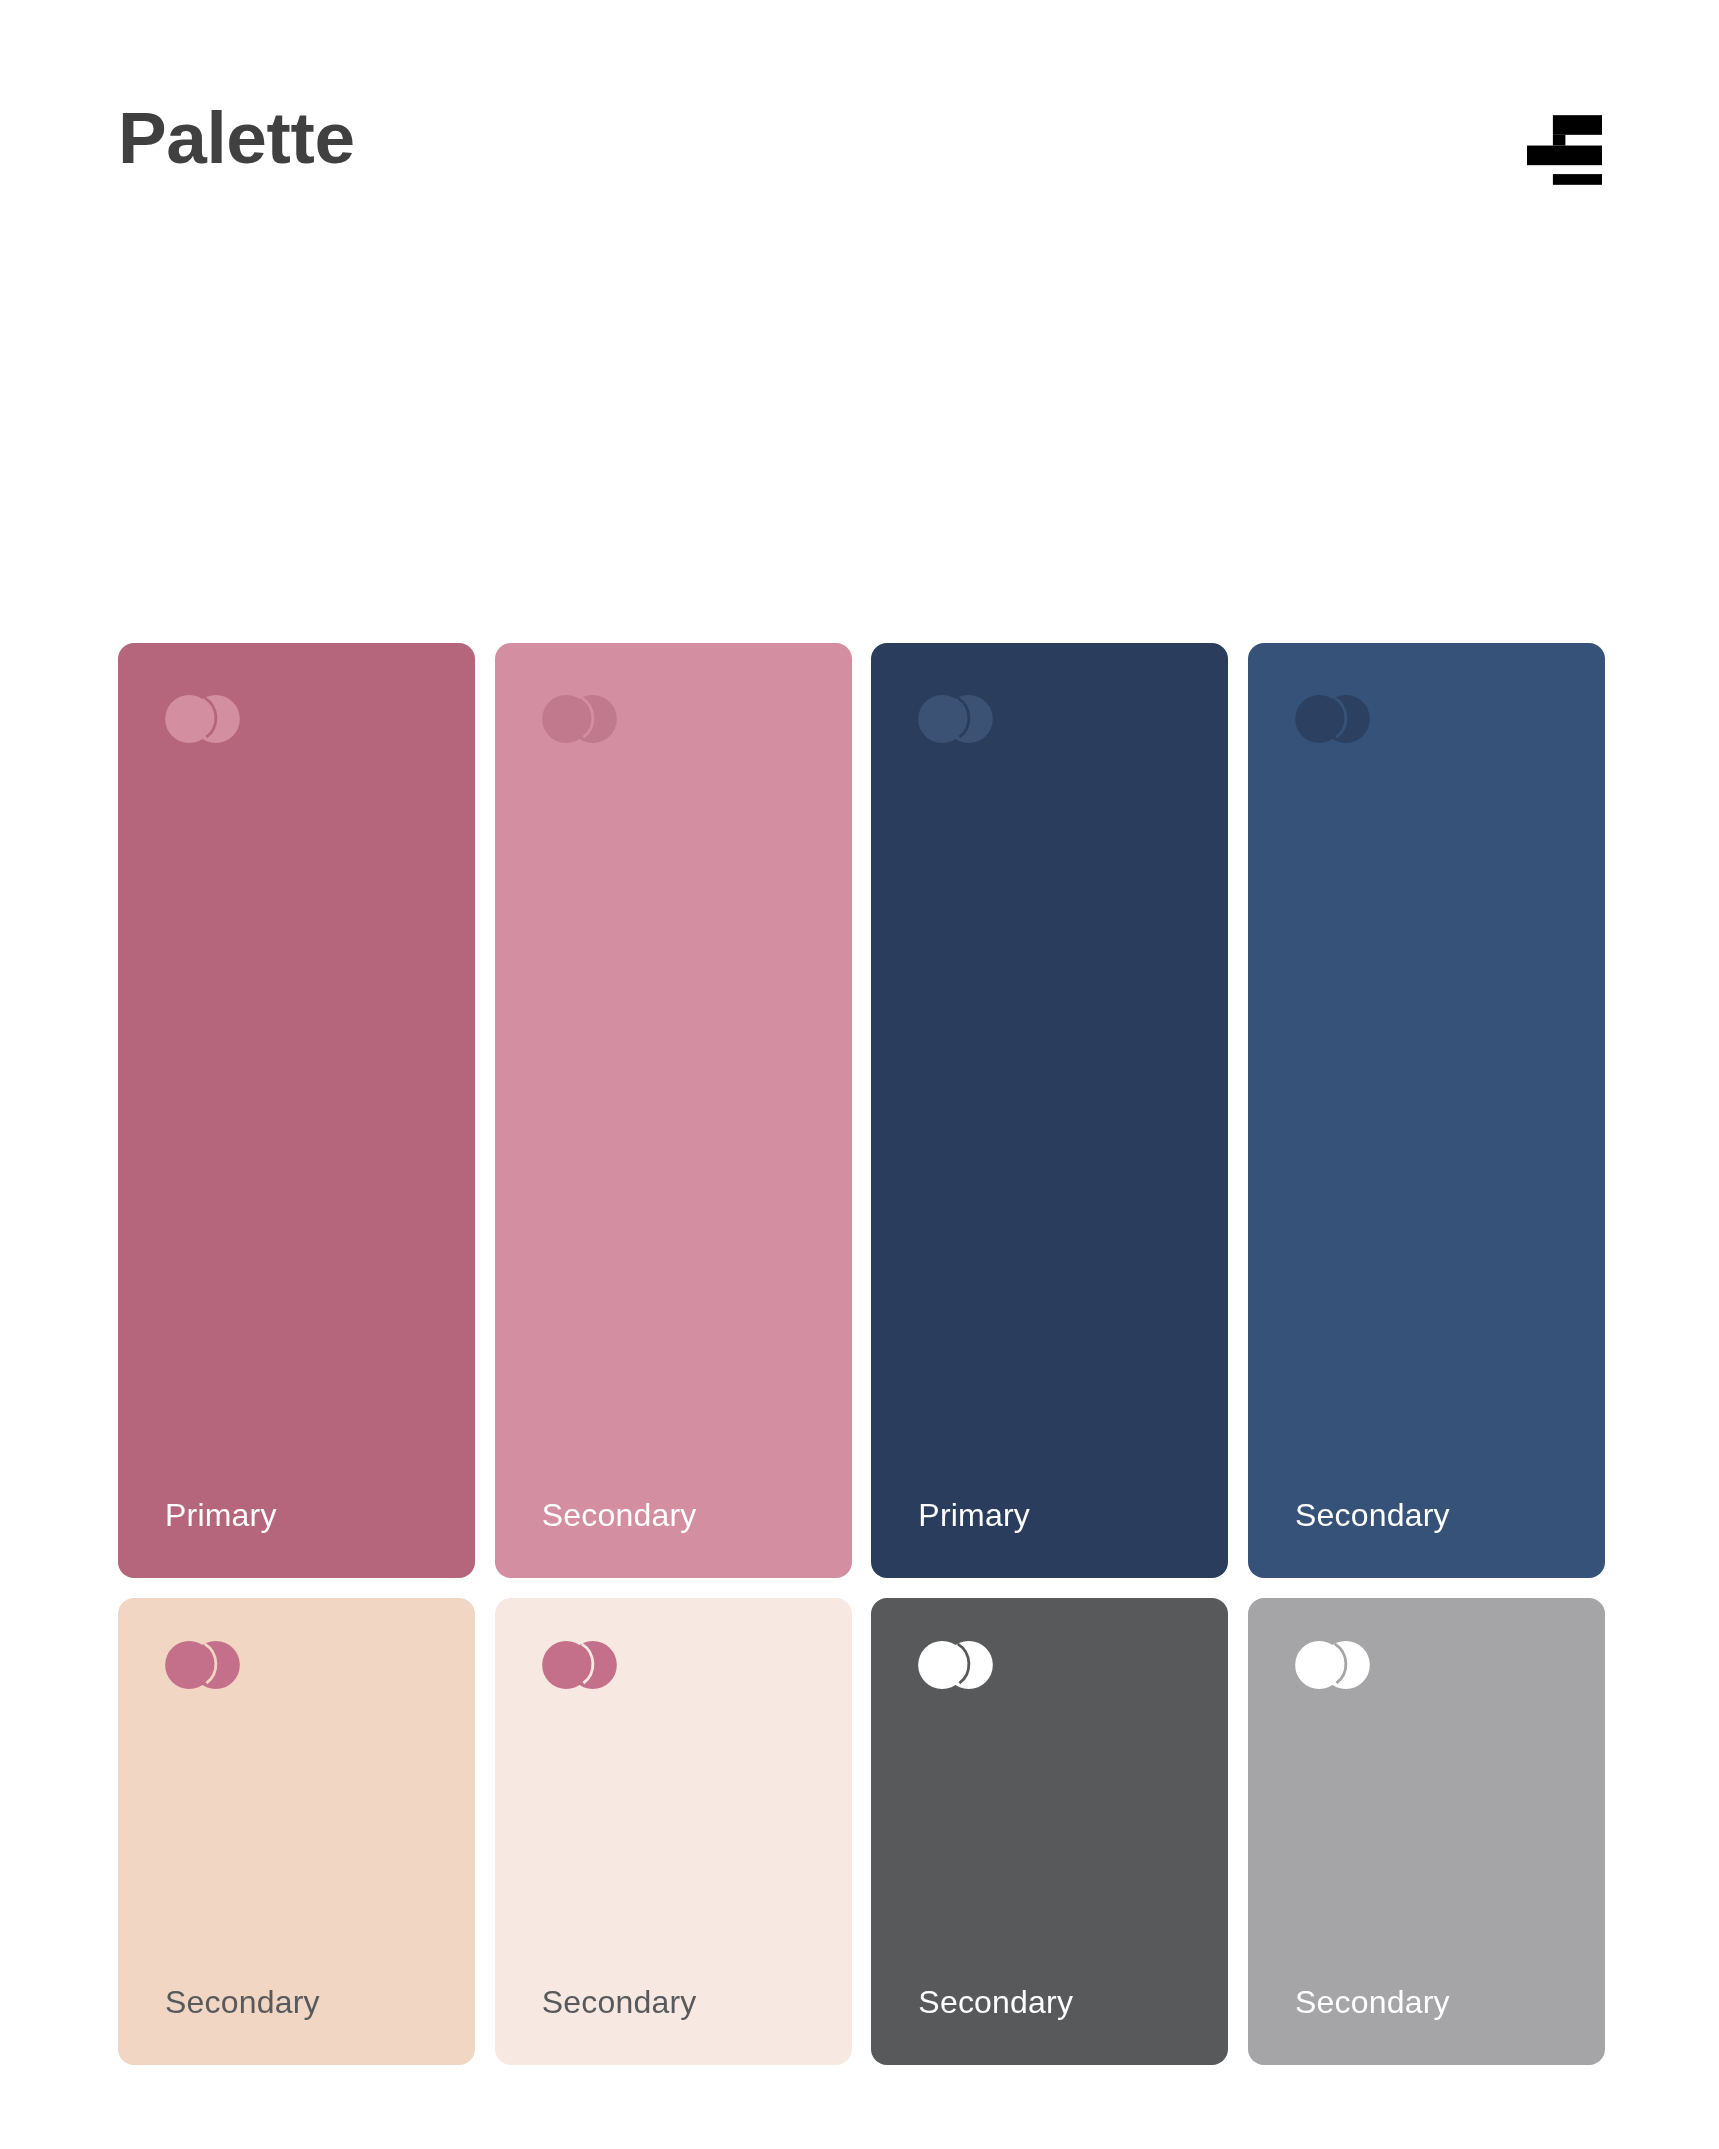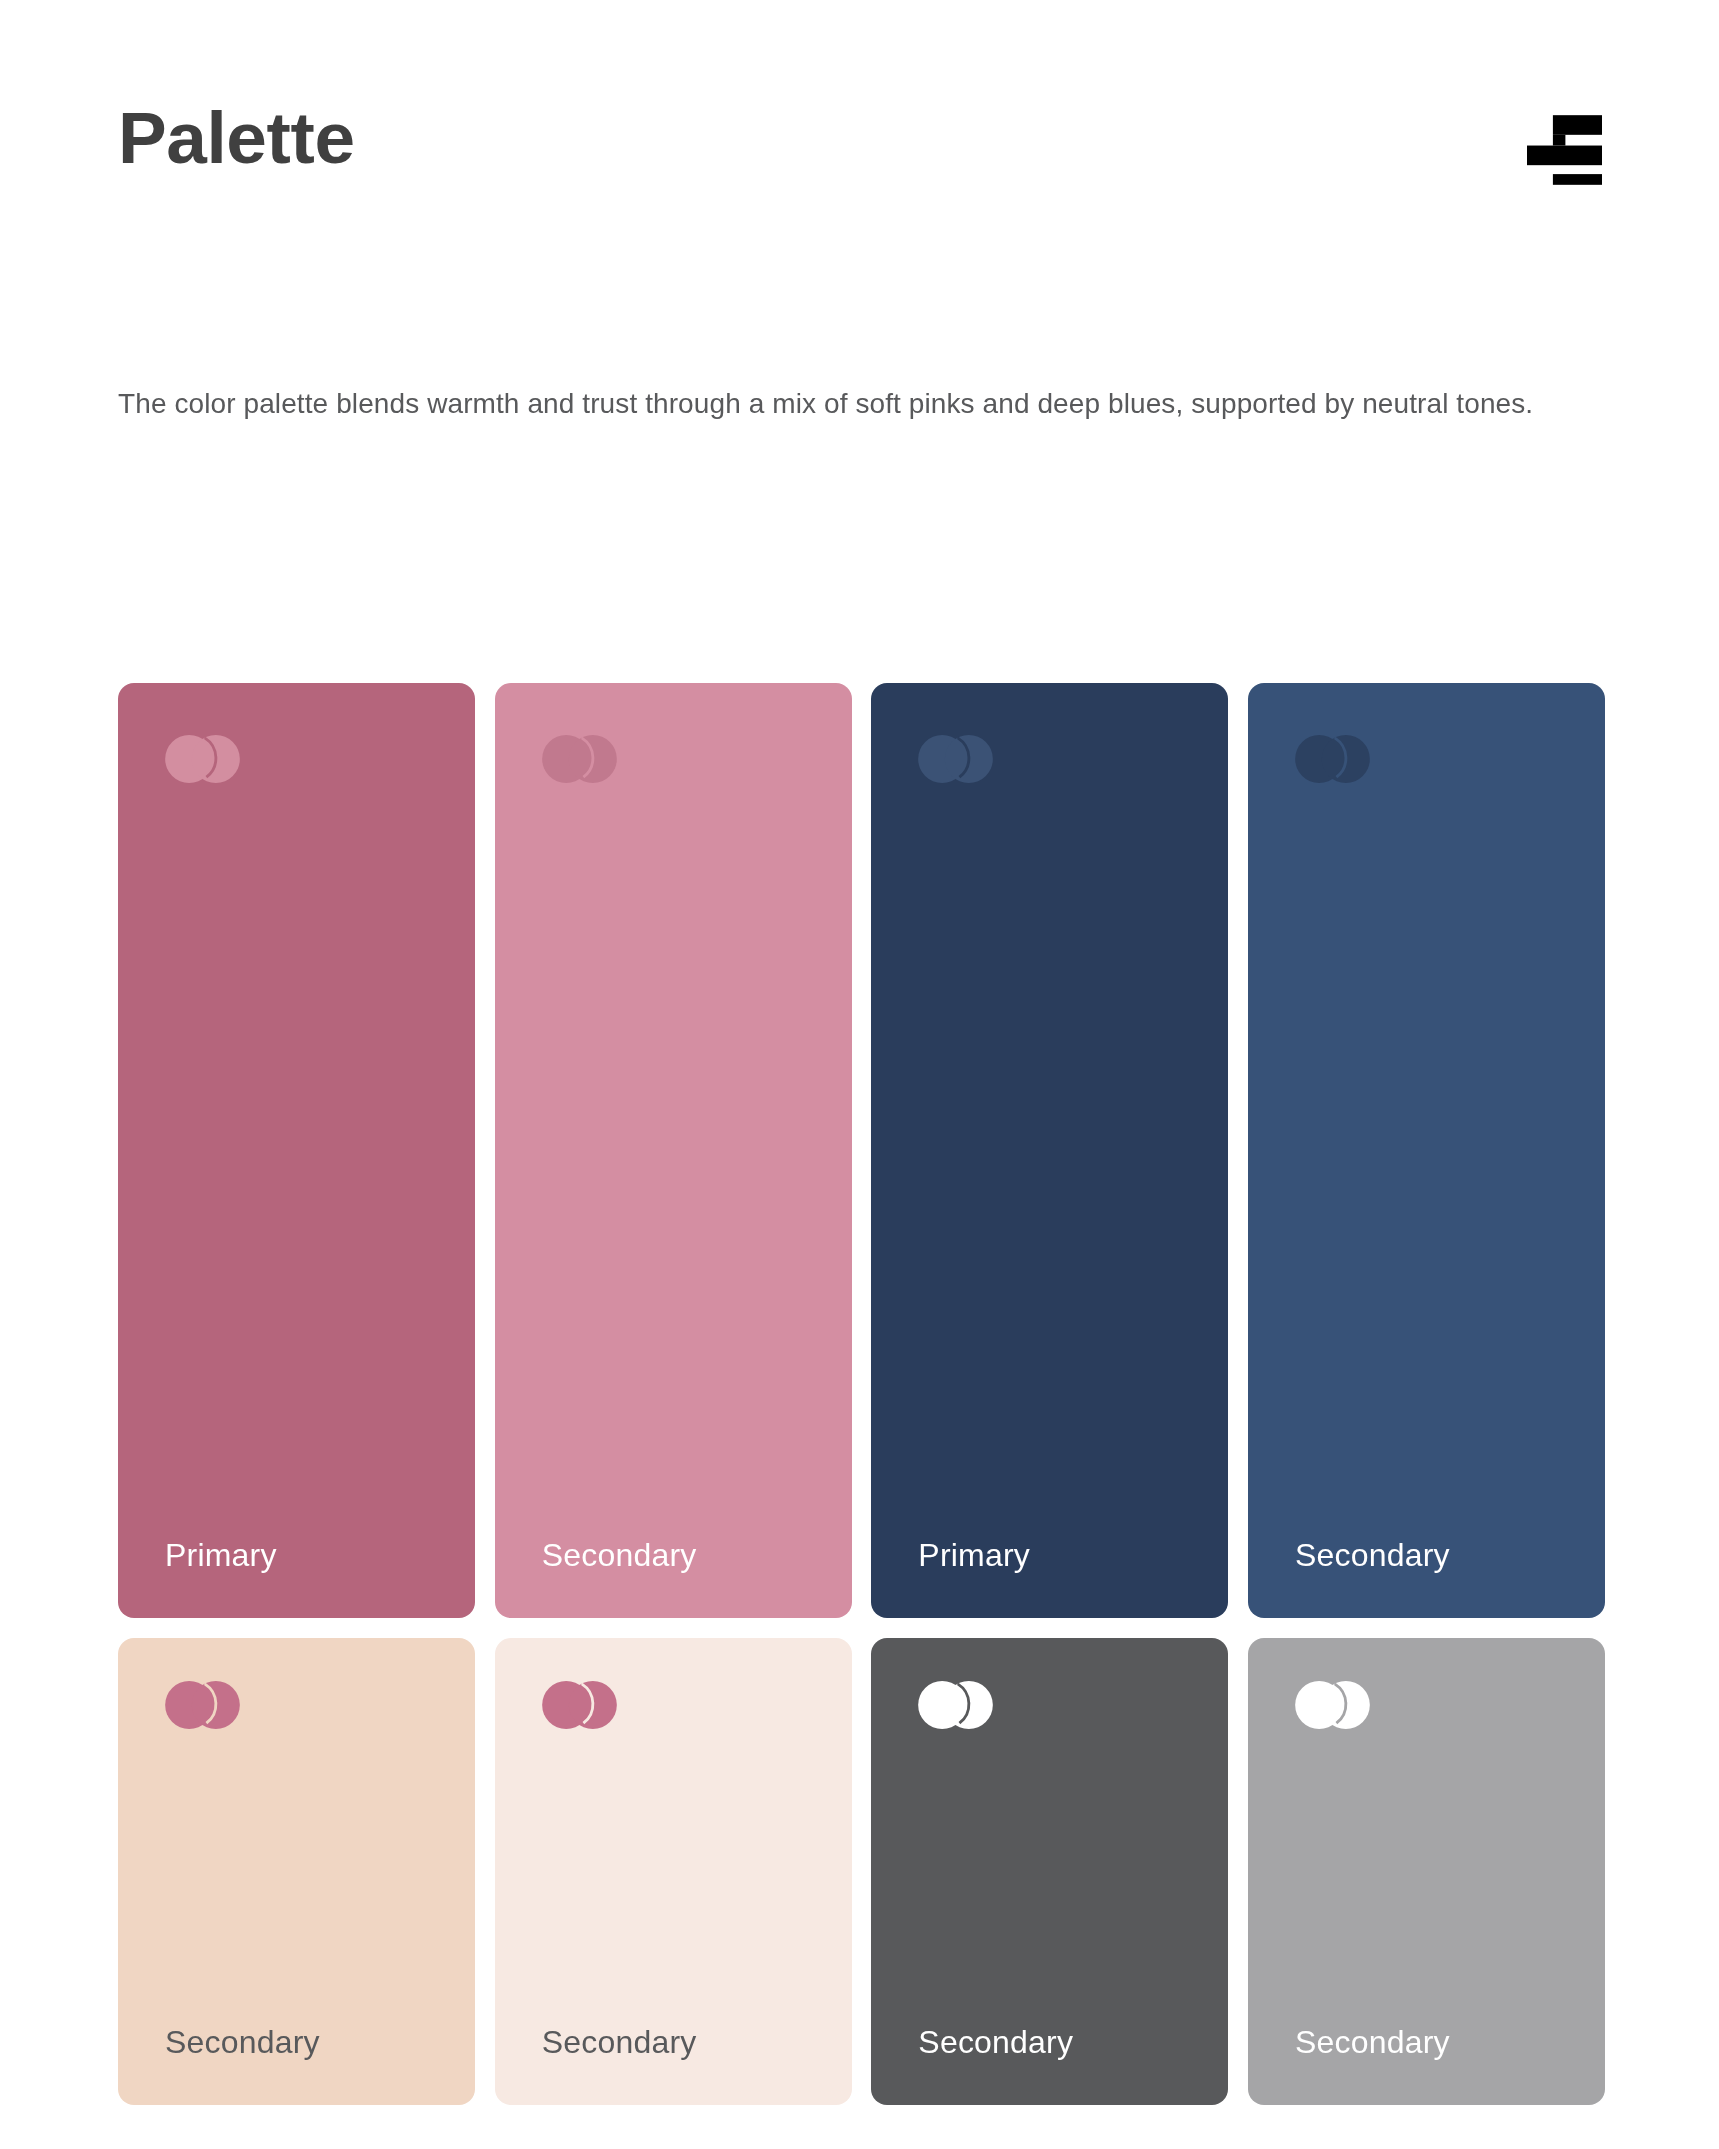--- a/index.html
+++ b/index.html
@@ -79,21 +79,20 @@
   .swatch-grid {
     position: absolute;
     left: 118px;
     top: 643px;
     width: 1487px;
   }
 
   .swatch-row {
     display: flex;
     gap: 19.7px;
-    margin-top: 40px;
   }
   .swatch-row + .swatch-row { margin-top: 19.7px; }
 
   .swatch {
     position: relative;
     flex: 1 1 0;
     border-radius: 16px;
     overflow: hidden;
   }
 
@@ -133,21 +132,20 @@
     <div class="logo-mark">
       <svg viewBox="0 0 84 78" xmlns="http://www.w3.org/2000/svg">
         <rect x="29" y="0" width="55" height="22" fill="#000000"></rect>
         <rect x="29" y="22" width="14" height="12" fill="#000000"></rect>
         <rect x="0" y="34" width="84" height="22" fill="#000000"></rect>
         <rect x="29" y="66" width="55" height="12" fill="#000000"></rect>
       </svg>
     </div>
   </div>
 
-  <p class="description">The color palette blends warmth and trust through a mix of soft pinks and deep blues, supported by neutral tones.</p>
 
   <div class="swatch-grid">
 
     <div class="swatch-row">
 
       <div class="swatch tall" style="background: rgb(181, 101, 124);">
         <span class="swatch-icon">
           <svg viewBox="0 0 84 54" xmlns="http://www.w3.org/2000/svg">
             <path d="M27 0a27 27 0 1 0 0 54 27 27 0 0 0 0-54z" fill="#d38ea0"></path>
             <path d="M57 0a27 27 0 1 0 0 54 27 27 0 0 0 0-54z" fill="#d38ea0"></path>

